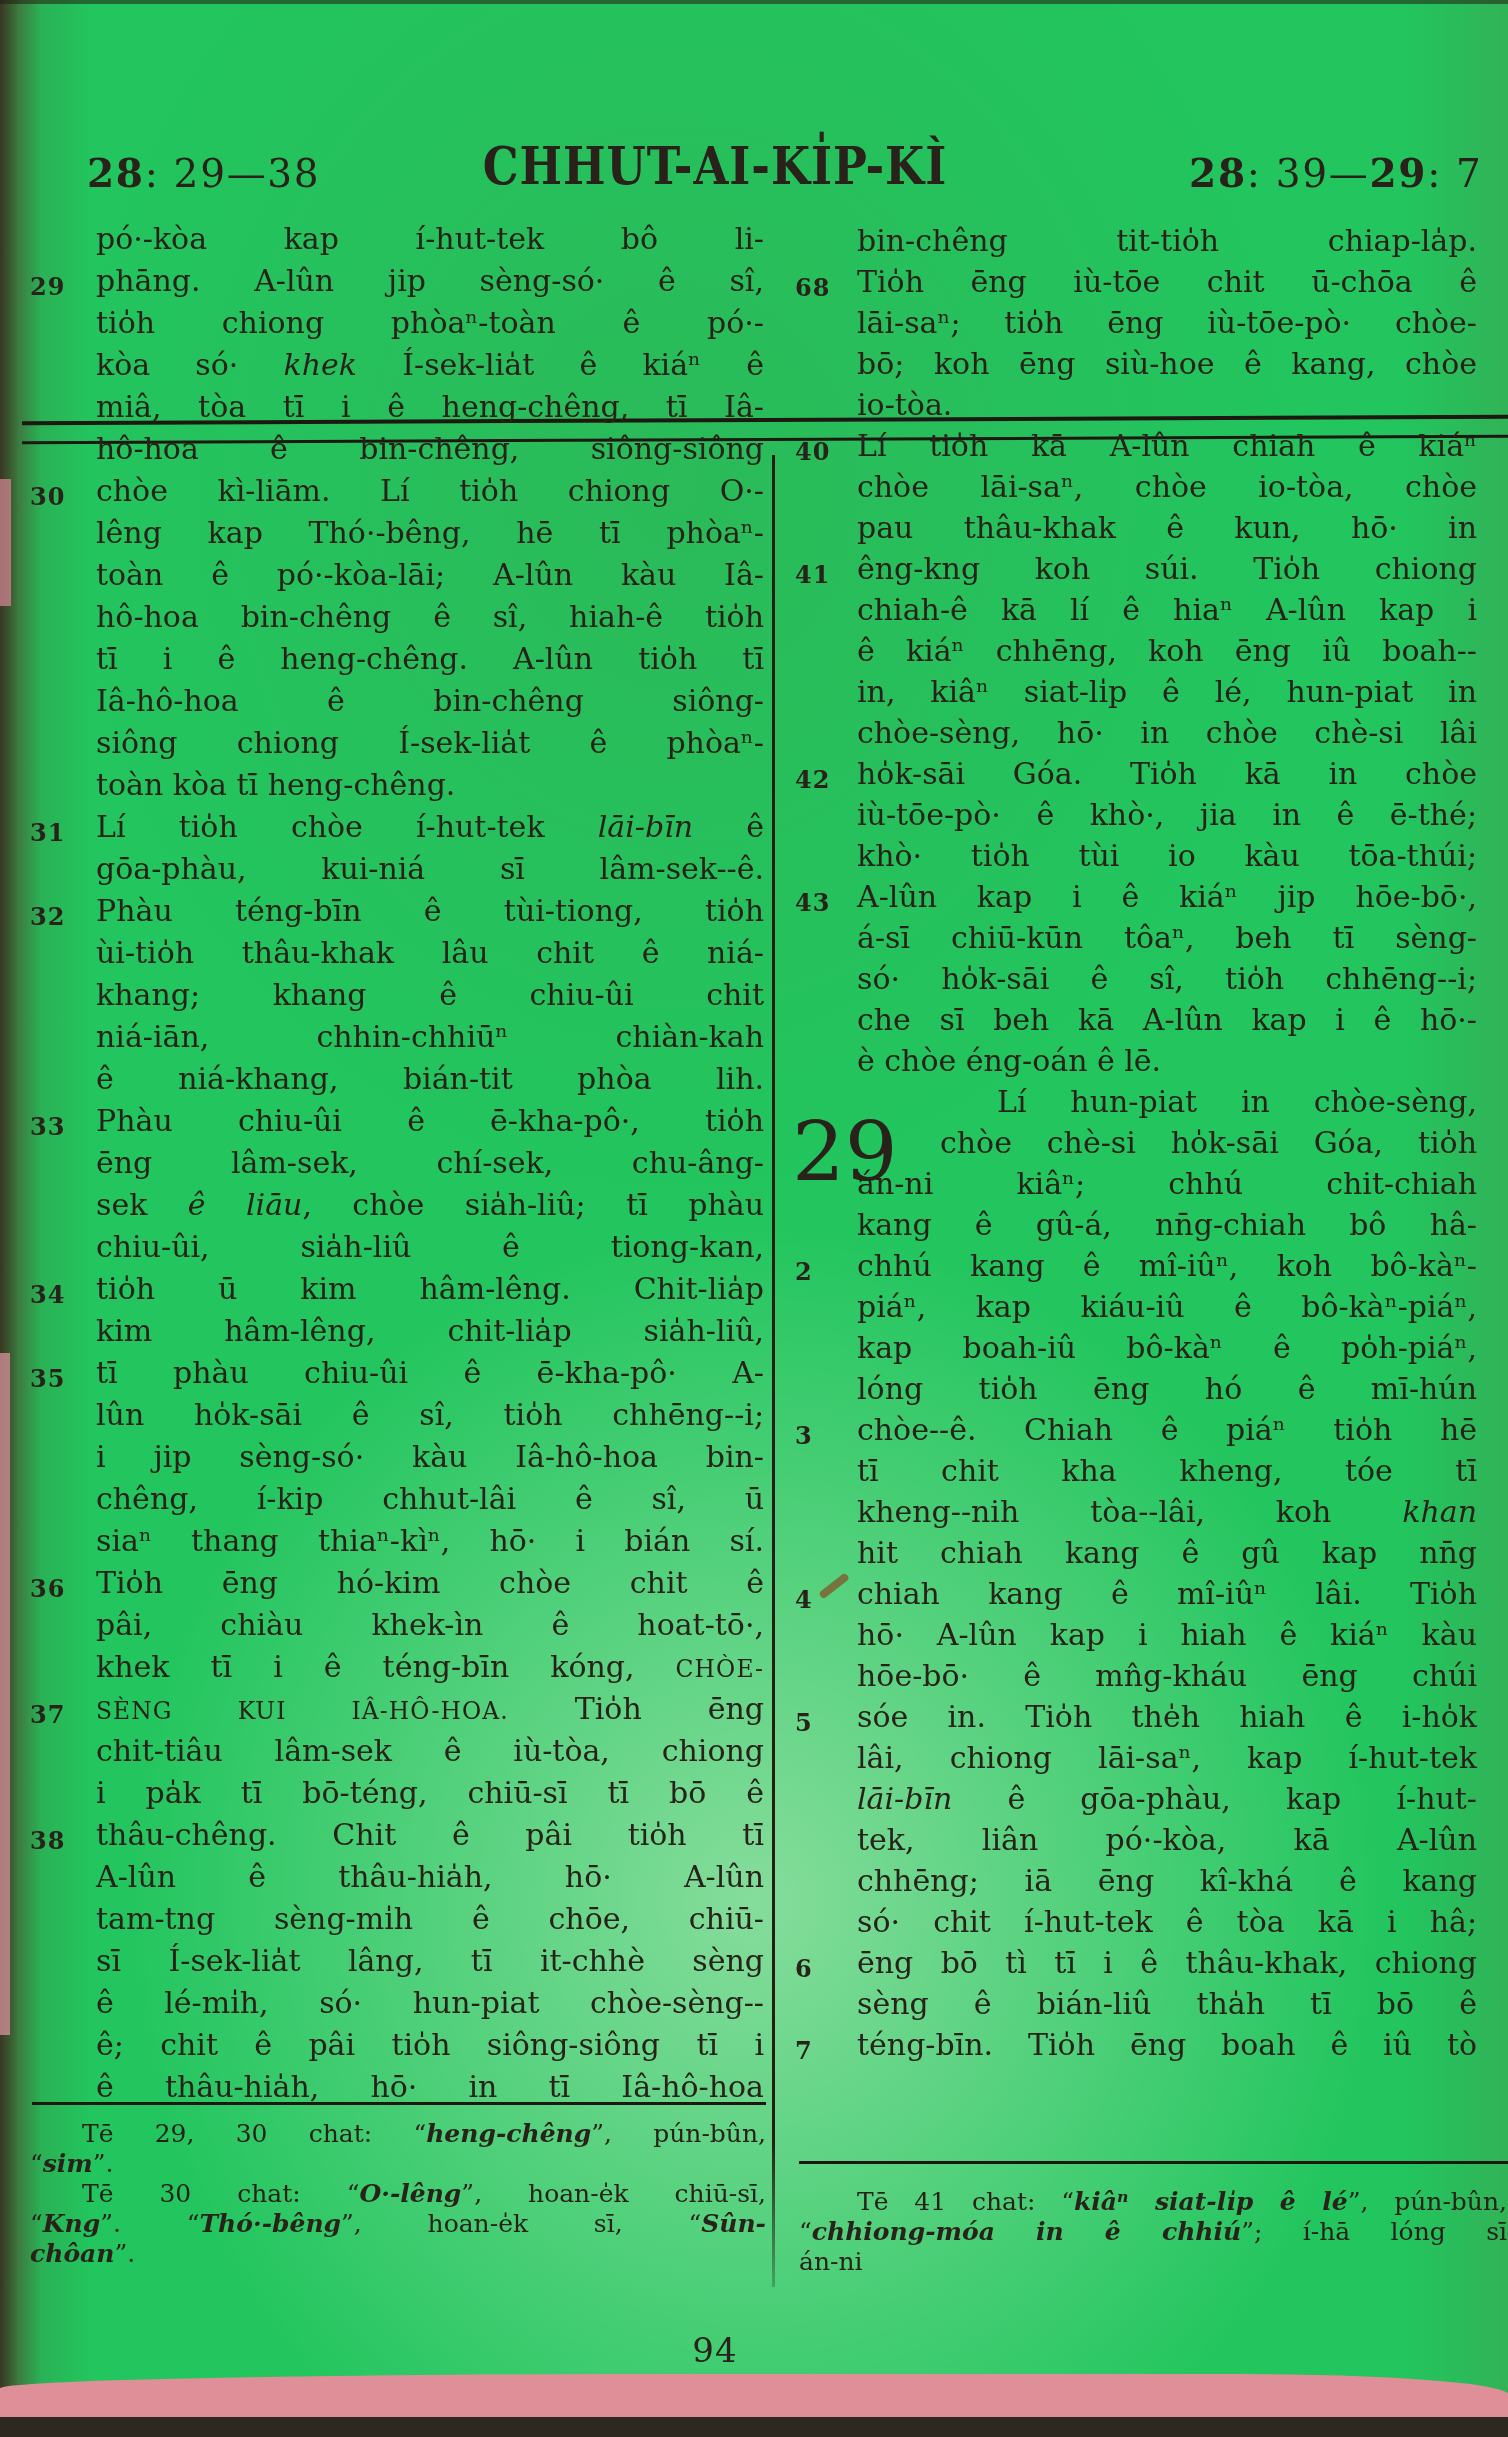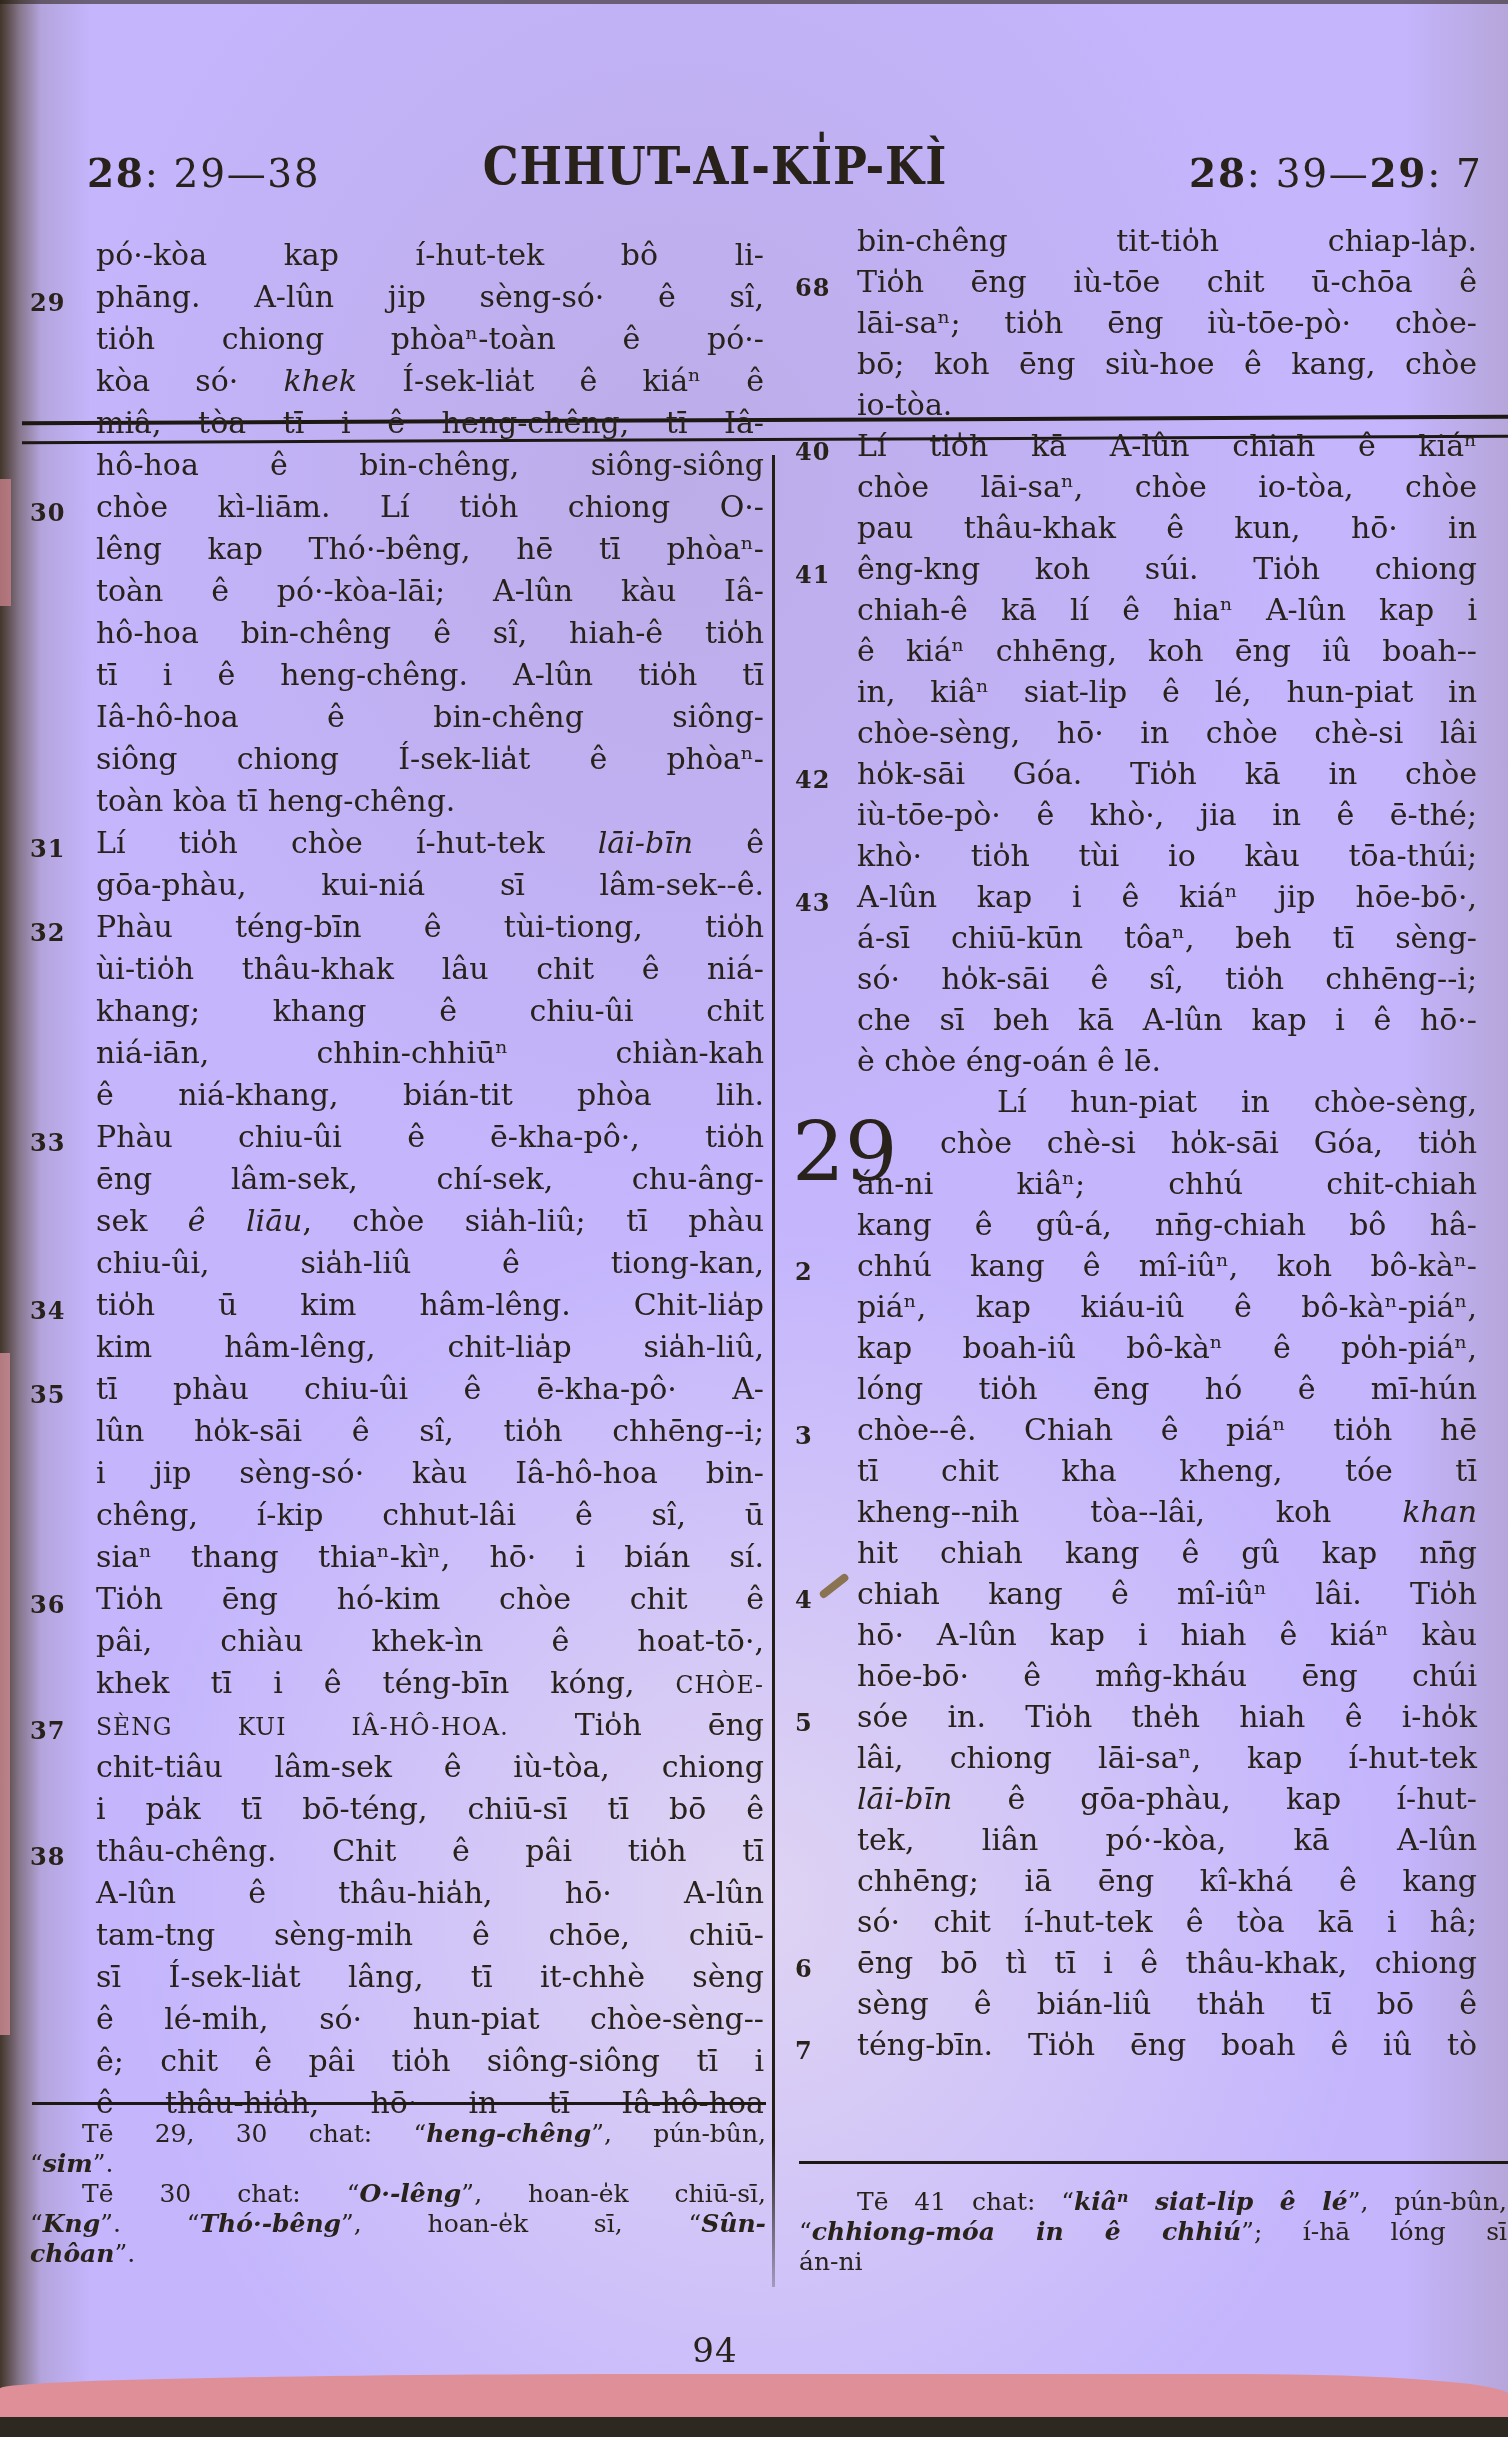--- a/index.html
+++ b/index.html
@@ -1,17 +1,17 @@
 <!DOCTYPE html>
 <html style="font-size:8.8px"><head>
 <meta charset="utf-8">
 <style>
   html,body{margin:0;padding:0;background:#6e665a;}
   .page{position:relative;width:1509px;height:2438px;overflow:hidden;
-        background:#c4b5fd;color:#28221a;
+        background:#22c55e;color:#28221a;
         font-family:"DejaVu Serif","Liberation Serif",serif;}
   .page::before{content:"";position:absolute;inset:0;pointer-events:none;
         background:
          radial-gradient(ellipse 60% 40% at 50% 78%, rgba(255,250,230,.45), rgba(255,255,255,0) 70%),
          radial-gradient(ellipse 70% 50% at 45% 20%, rgba(120,95,45,.10), rgba(0,0,0,0) 60%),
          linear-gradient(90deg, rgba(90,70,40,.28), rgba(90,70,40,0) 6%, rgba(90,70,40,0) 93%, rgba(120,95,55,.18));}
   .edge-left{position:absolute;left:0;top:0;width:41px;height:100%;
         background:linear-gradient(90deg, rgba(58,46,30,.92), rgba(78,62,40,.40) 48%, rgba(78,62,40,0));}
   .edge-top{position:absolute;left:0;top:0;width:100%;height:3.9px;background:rgba(35,27,14,.55);}
   .pink-l1{position:absolute;left:0;top:479px;width:11px;height:127px;background:#c77f8a;opacity:.8;}
@@ -24,21 +24,21 @@
   .header-range b{font-weight:700;}
   .book-title{position:absolute;top:134px;left:715px;transform:translateX(-50%) scaleX(.85);
         font-size:53px;font-weight:700;letter-spacing:1.1px;white-space:nowrap;}
   .rule{position:absolute;background:#1d1811;}
   #rule1{left:22px;top:418px;width:1487px;height:3.9px;transform:rotate(-.25deg);}
   #rule2{left:22px;top:438px;width:1487px;height:3.3px;transform:rotate(-.25deg);}
   #divider{position:absolute;left:772px;top:455px;width:2.8px;height:1832px;
         background:linear-gradient(#241e15 92%, rgba(36,30,21,.25));}
 
   .col{position:absolute;}
-  #left-lines{left:96px;top:218px;width:668px;margin-top:16px;}
+  #left-lines{left:96px;top:218px;width:668px;}
   #right-lines{left:857px;top:220px;width:620px;}
   .bl{position:relative;font-size:30px;text-align:justify;text-align-last:justify;}
   #left-lines .bl{line-height:42px;height:42px;}
   #right-lines .bl{line-height:41px;height:41px;}
   .bl.nj,.fl.nj{text-align-last:left;}
   .bl i{font-style:italic;font-weight:400;}
   .vnum{position:absolute;left:-66px;top:5.5px;font-size:24px;font-weight:700;letter-spacing:1.1px;}
   #right-lines .vnum{left:-62px;}
   .sc{font-size:.78em;letter-spacing:1.1px;}
   .chapter-num{position:absolute;left:-65px;top:891px;font-size:83px;line-height:1;font-weight:400;}

